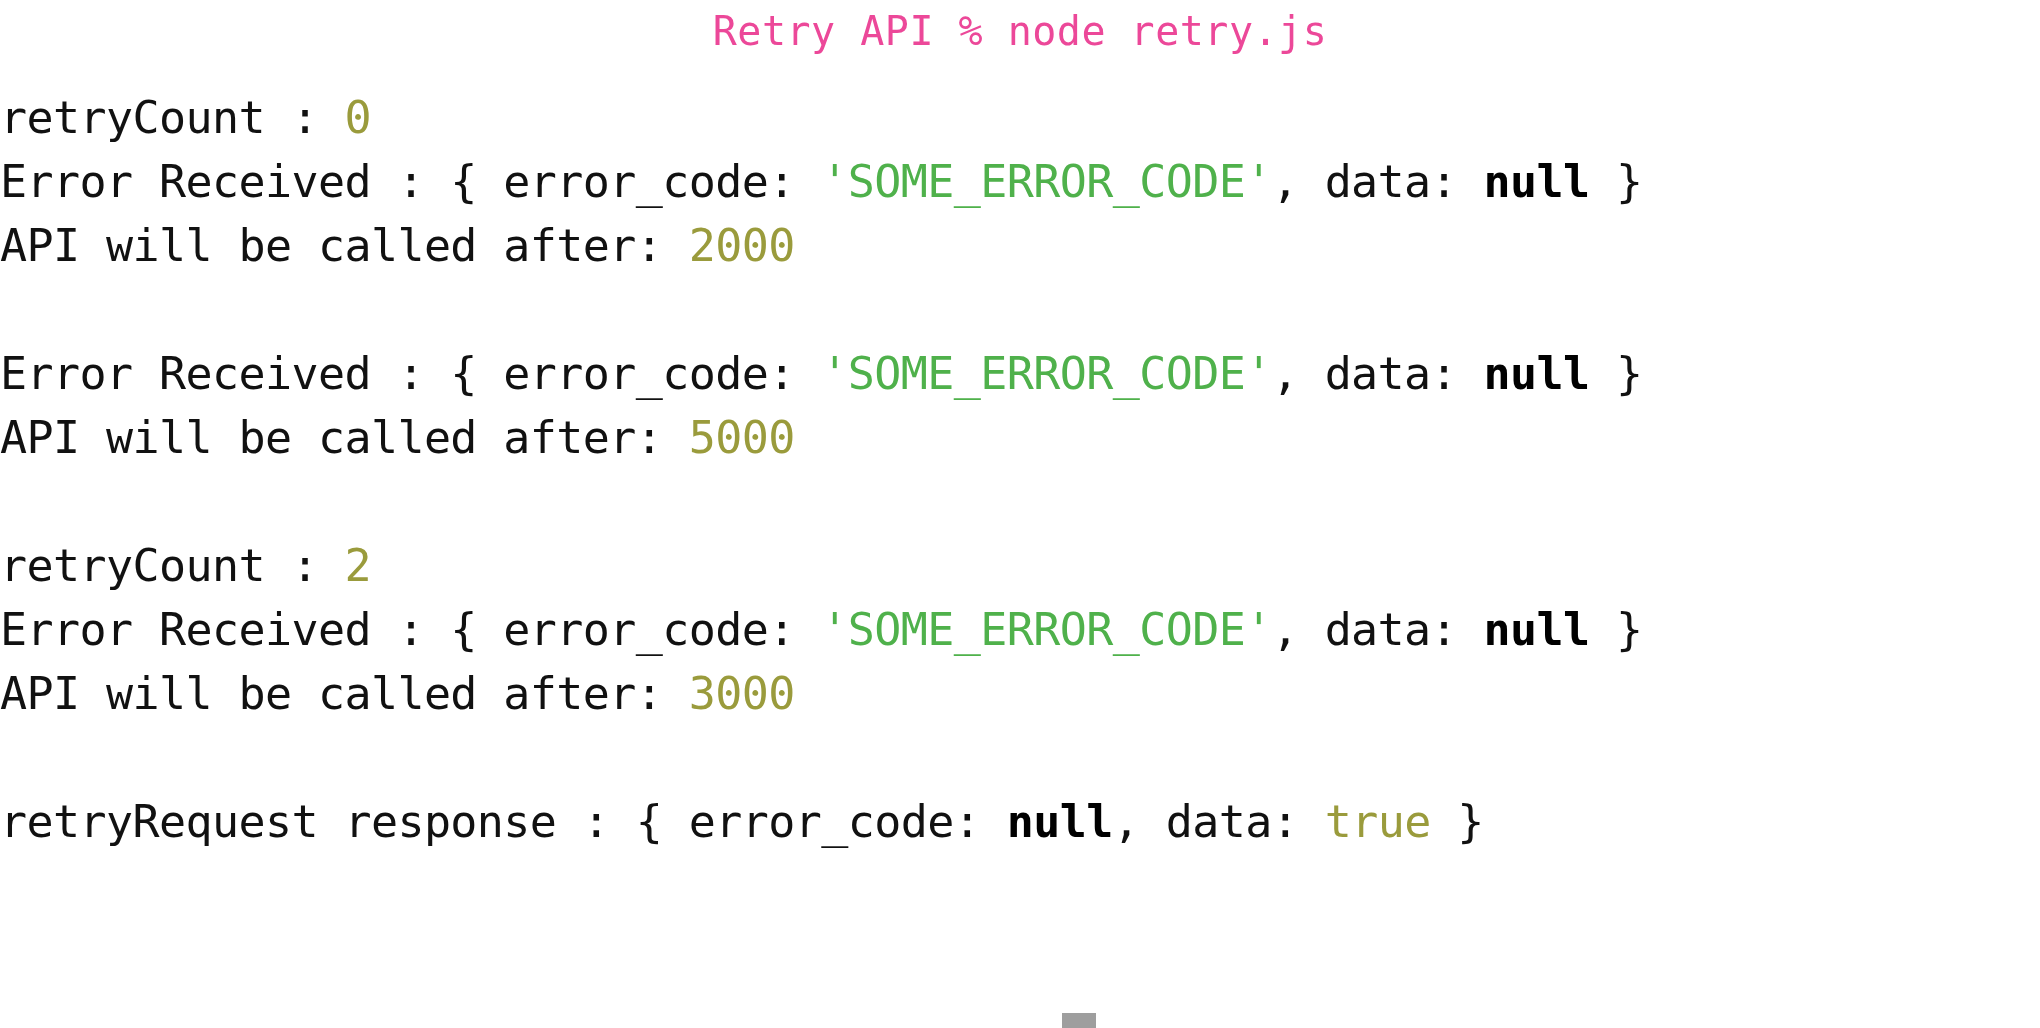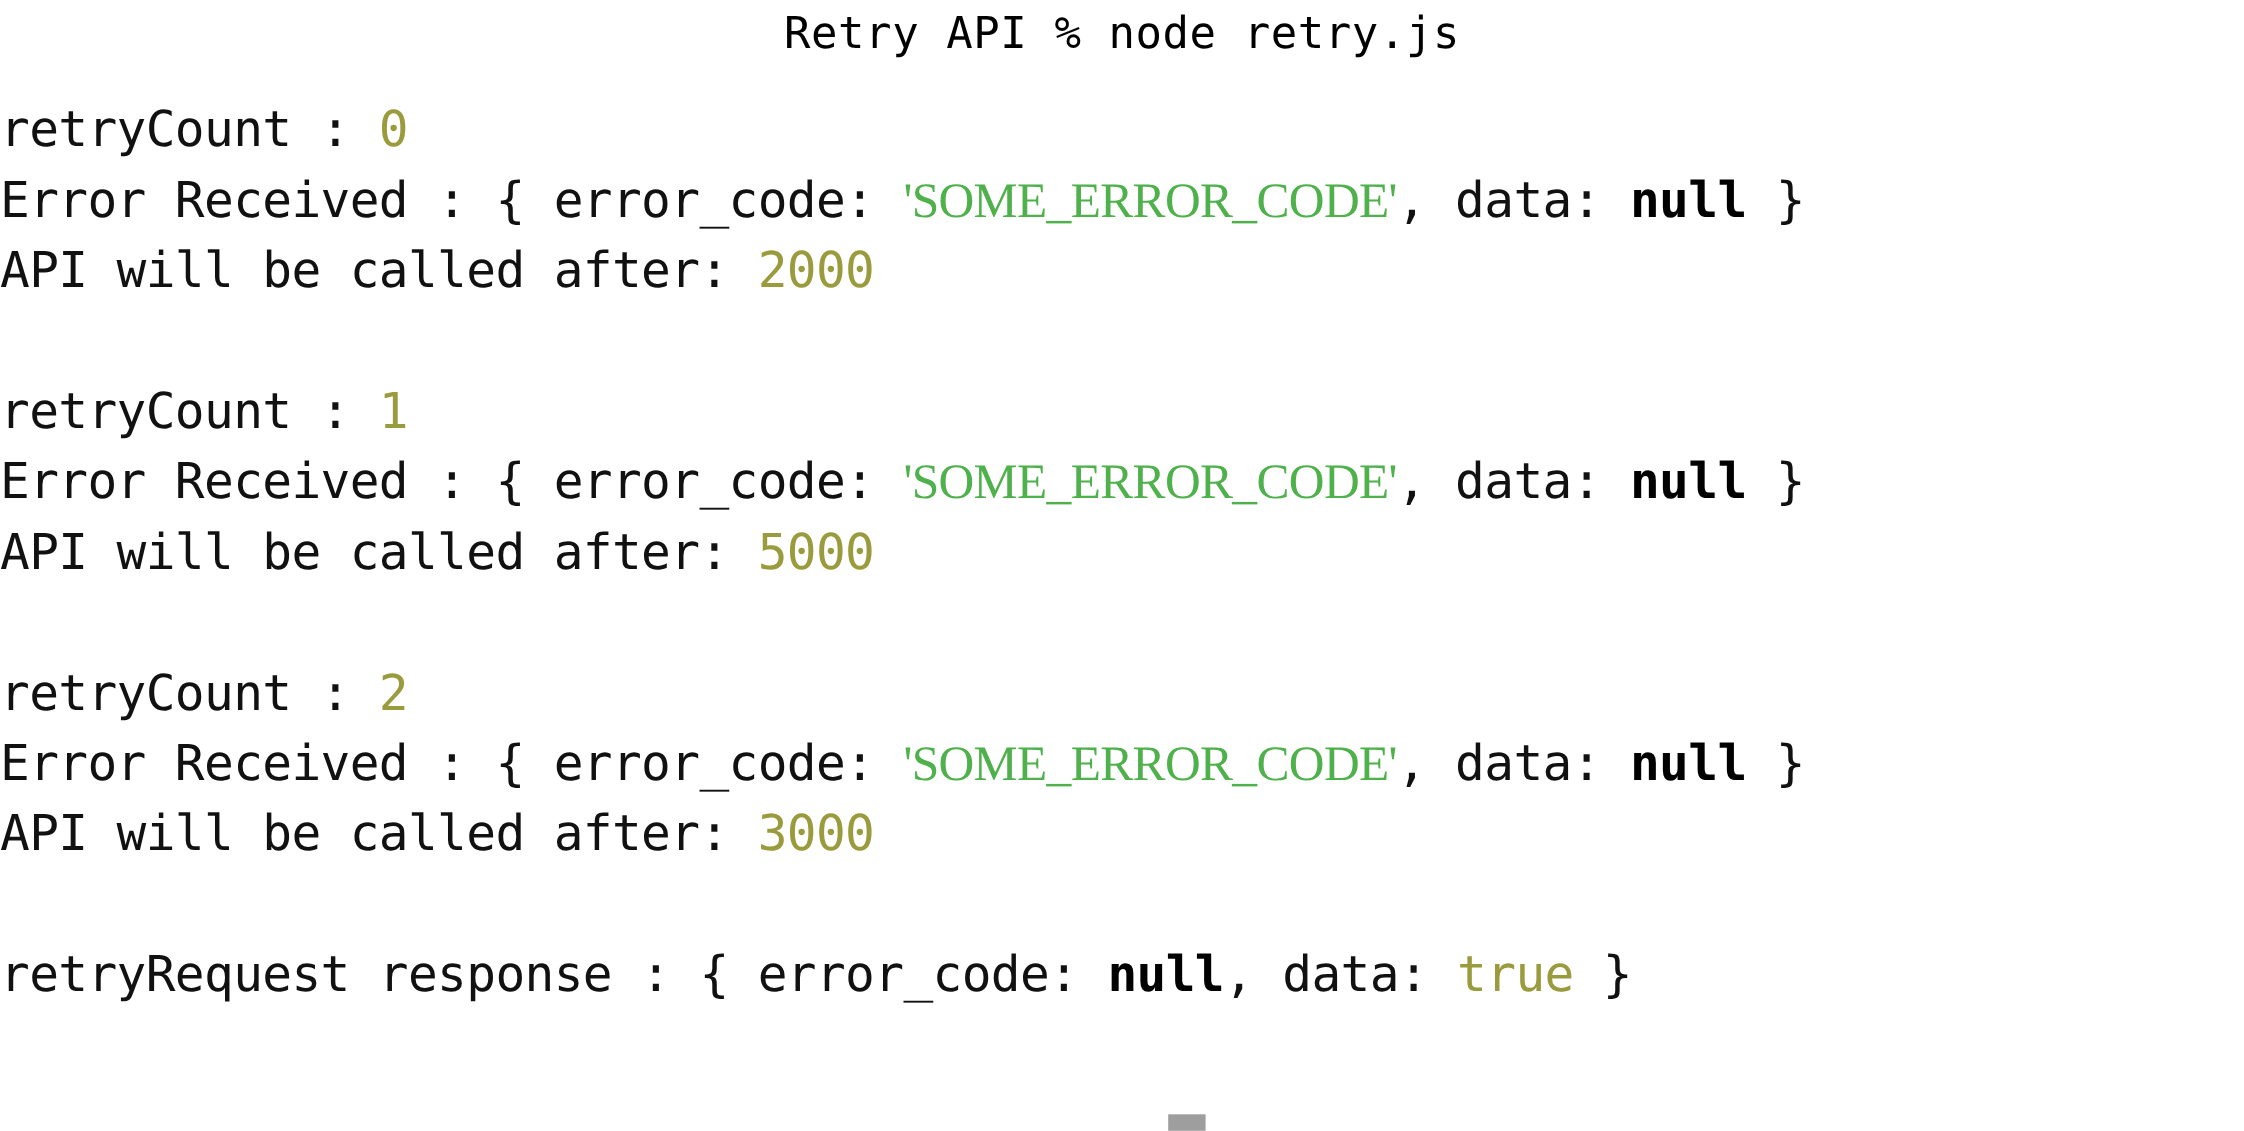--- a/index.html
+++ b/index.html
@@ -31,21 +31,21 @@
     height: 62px;
     display: flex;
     align-items: center;
     justify-content: center;
     background: #ffffff;
   }
   #window-title {
     font-family: "DejaVu Sans Mono", "Liberation Mono", monospace;
     font-size: 40px;
     letter-spacing: 0.5px;
-    color: #000000;
+    color: #ec4899;
     white-space: pre;
     line-height: 1;
   }
 
   
   .scroll-tick {
     position: absolute;
     left: 0px;
     width: 7px;
     height: 7px;
@@ -73,21 +73,21 @@
     font-size: 45px;
     letter-spacing: -0.6px;
     color: #111111;
   }
   .term-line.blank {
     height: 64px;
   }
 
   .tok-plain  { color: #111111; }
   .tok-number { color: #9a9b3c; }
-  .tok-string { color: #4fb14b; font-family: Liberation Serif, serif; }
+  .tok-string { color: #4fb14b; }
   .tok-null   { color: #000000; font-weight: bold; text-align: center; }
   .tok-bool   { color: #9a9b3c; }
 
   
   #cursor-block {
     position: absolute;
     left: 1062px;
     top: 1013px;
     width: 34px;
     height: 15px;
@@ -109,21 +109,20 @@
   <div id="terminal-body">
 
     <div class="term-line"><span class="tok-plain">retryCount : </span><span class="tok-number">0</span></div>
 
     <div class="term-line"><span class="tok-plain">Error Received : { error_code: </span><span class="tok-string">'SOME_ERROR_CODE'</span><span class="tok-plain">, data: </span><span class="tok-null">null</span><span class="tok-plain"> }</span></div>
 
     <div class="term-line"><span class="tok-plain">API will be called after: </span><span class="tok-number">2000</span></div>
 
     <div class="term-line blank"></div>
 
-    <div class="term-line"><span class="tok-plain">retryCount : </span><span class="tok-number">1</span></div>
 
     <div class="term-line"><span class="tok-plain">Error Received : { error_code: </span><span class="tok-string">'SOME_ERROR_CODE'</span><span class="tok-plain">, data: </span><span class="tok-null">null</span><span class="tok-plain"> }</span></div>
 
     <div class="term-line"><span class="tok-plain">API will be called after: </span><span class="tok-number">5000</span></div>
 
     <div class="term-line blank"></div>
 
     <div class="term-line"><span class="tok-plain">retryCount : </span><span class="tok-number">2</span></div>
 
     <div class="term-line"><span class="tok-plain">Error Received : { error_code: </span><span class="tok-string">'SOME_ERROR_CODE'</span><span class="tok-plain">, data: </span><span class="tok-null">null</span><span class="tok-plain"> }</span></div>

